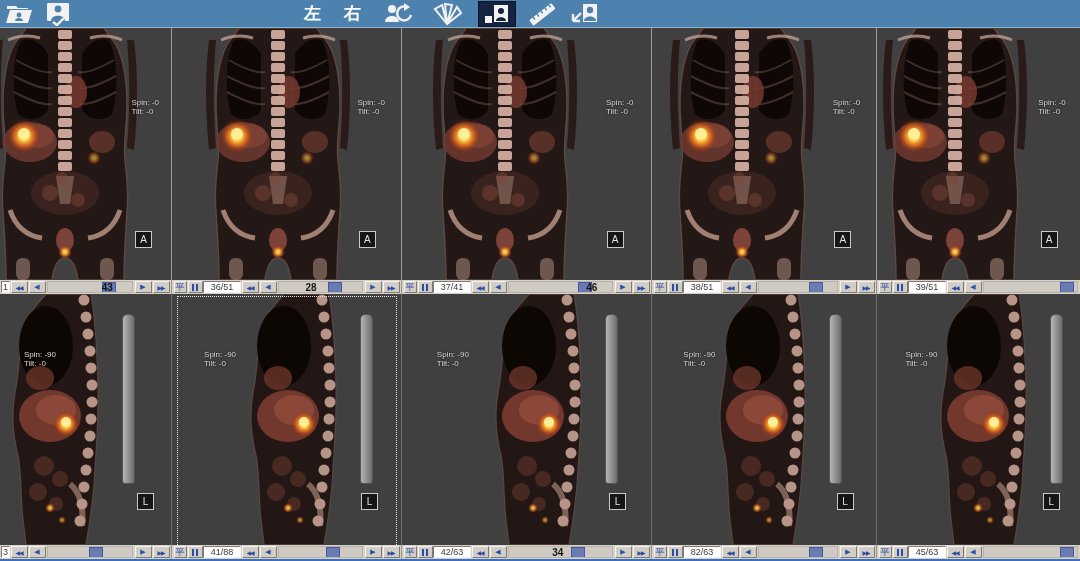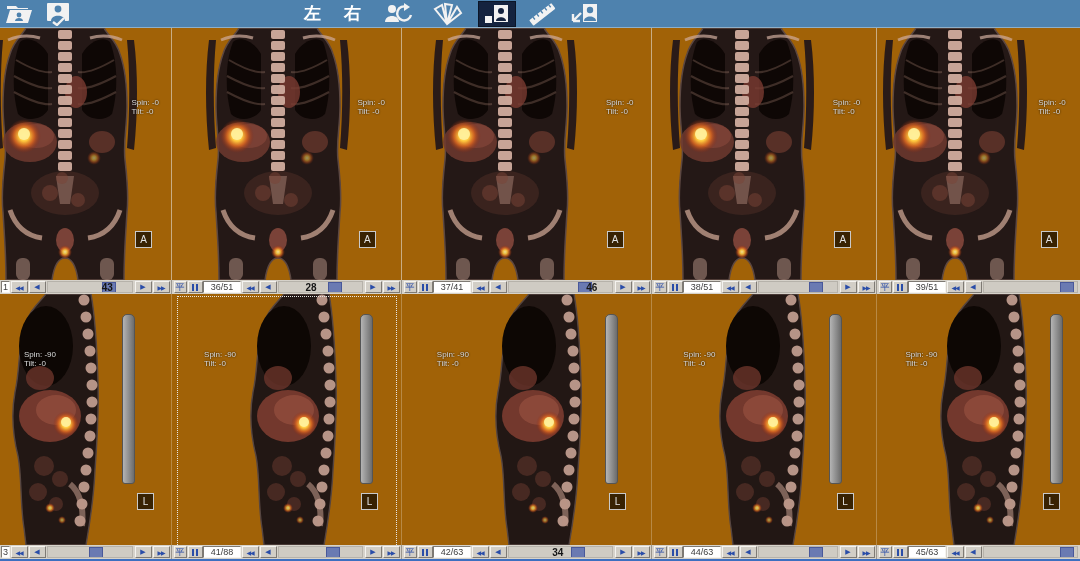--- a/index.html
+++ b/index.html
@@ -17,21 +17,21 @@
 
   
   .date-box{position:absolute;left:83px;top:3px;width:218px;height:44px;background:#000;z-index:30;
             color:#41d941;font-family:"DejaVu Serif","Liberation Serif",serif;font-size:36px;
             line-height:45px;text-align:center;letter-spacing:1px;}
 
   
   .vrow{position:absolute;left:0;width:1080px;display:flex;}
   .row-top{top:28px;height:252px;}
   .row-bottom{top:294px;height:321px;}
-  .vp{position:relative;height:100%;background:#a16207;overflow:hidden;box-sizing:border-box;flex:none;}
+  .vp{position:relative;height:100%;background:#404040;overflow:hidden;box-sizing:border-box;flex:none;}
   .row-top .vp{border-right:1px solid rgba(235,235,235,.55);}
   .row-bottom .vp{border-right:1px solid rgba(255,255,255,.25);}
   .vp:last-child{border-right:none;}
   .vp.selected::after{content:"";position:absolute;top:2px;bottom:2px;left:5px;right:4px;
                       border:1px dotted #e6e6e6;pointer-events:none;}
   .body{position:absolute;top:0;}
   .ann{position:absolute;color:#dcdcdc;font-size:8px;line-height:9px;text-shadow:0 0 2px #000;}
   .vp-top .ann{right:7%;top:70px;}
   .vp-bot .ann{left:14%;top:56px;}
   .marker{position:absolute;width:15px;height:15px;border:1px solid #c9c9c9;background:rgba(0,0,0,.65);
@@ -785,21 +785,21 @@
           <span class="sb-tracklabel" style="left: 42%;">34</span>
         </div>
         <div class="sb-btn step">▶</div>
         <div class="sb-btn skip">▶▶</div>
       </div>
       <div class="sb" style="width: 225px;">
         <div class="sb-btn pin">平</div>
         <div class="sb-btn pause">
           <span class="pbar"></span>
         </div>
-        <div class="sb-counter">44/63</div>
+        <div class="sb-counter">82/63</div>
         <div class="sb-btn skip">◀◀</div>
         <div class="sb-btn step">◀</div>
         <div class="sb-track">
           <div class="sb-thumb" style="left: calc(72% - 6px);"></div>
         </div>
         <div class="sb-btn step">▶</div>
         <div class="sb-btn skip">▶▶</div>
       </div>
       <div class="sb" style="width: 203px;">
         <div class="sb-btn pin">平</div>

